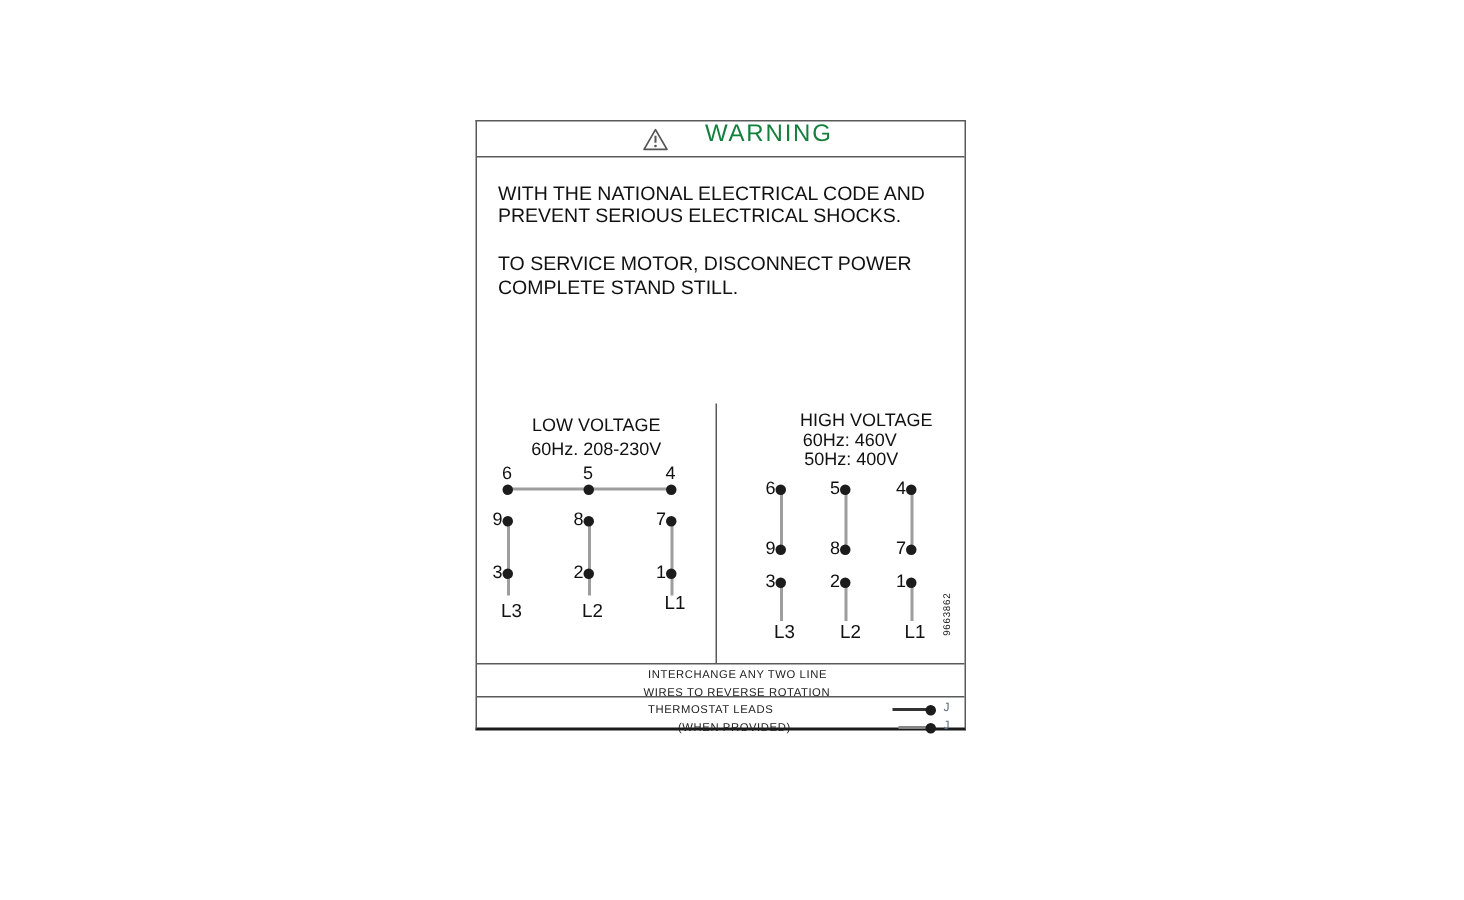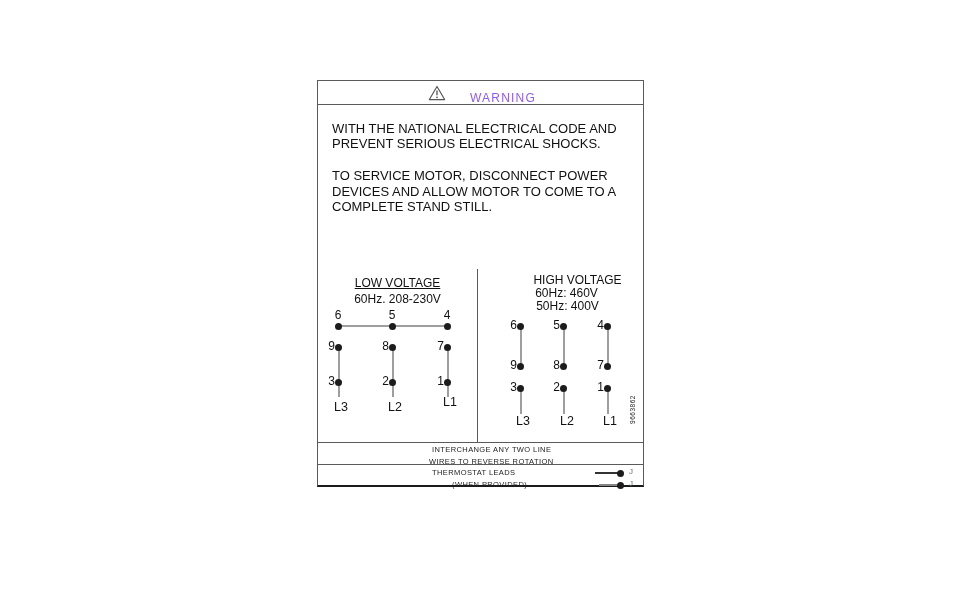--- a/index.html
+++ b/index.html
@@ -10,34 +10,34 @@
   }
   .label{
     position:absolute;left:317px;top:80px;width:327px;height:407px;
     box-sizing:border-box;border:1px solid #5a5a5a;border-bottom:2px solid #1a1a1a;
     background:#fff;
   }
   
   .hdr{position:absolute;left:0;right:0;top:0;height:23px;border-bottom:1px solid #5a5a5a;}
   .hdr .tri{position:absolute;left:110px;top:4px;}
   .hdr .warn{
-    position:absolute;left:152px;top:10px;font-size:12px;letter-spacing:1.2px;
-    color:#8b5cf6;
+    position:absolute;left:152px;top:0;font-size:16px;letter-spacing:1.2px;
+    color:#15803d;
   }
   
   .notice{position:absolute;left:14px;top:24px;right:6px;color:#111;}
   .notice .para{font-size:13px;line-height:15.7px;}
   .notice .p1{padding-top:15.5px;}
   .notice .p2{margin-top:16px;}
   
   .dg{position:absolute;top:188px;height:173px;box-sizing:border-box;}
   .dg-low{left:0;width:160px;border-right:1px solid #5a5a5a;}
   .dg-high{left:160px;width:165px;}
   .dg .ttl{position:absolute;font-size:12px;line-height:13px;color:#111;text-align:center;}
-  .lv-title{left:0;width:159px;top:8px;text-decoration:underline;}
+  .lv-title{left:0;width:159px;top:8px;}
   .lv-sub{left:0;width:159px;top:24px;}
   .hv-title{left:17px;width:165px;top:5px;}
   .hv-sub1{left:6px;width:165px;top:18px;}
   .hv-sub2{left:7px;width:165px;top:31px;}
   .dot{position:absolute;width:7px;height:7px;border-radius:50%;background:#1c1c1c;}
   .wv{position:absolute;width:1.5px;background:#9e9e9e;}
   .wh{position:absolute;height:1.5px;background:#9e9e9e;}
   .tn{position:absolute;width:14px;font-size:12px;line-height:13px;color:#111;}
   .tn.c{text-align:center;}
   .tn.r{text-align:right;}
@@ -69,21 +69,20 @@
     <span class="warn">WARNING</span>
   </div>
 
   <div class="notice">
     <div class="para p1">
       <div>WITH THE NATIONAL ELECTRICAL CODE AND</div>
       <div>PREVENT SERIOUS ELECTRICAL SHOCKS.</div>
     </div>
     <div class="para p2">
       <div>TO SERVICE MOTOR, DISCONNECT POWER</div>
-      <div>DEVICES AND ALLOW MOTOR TO COME TO A</div>
       <div>COMPLETE STAND STILL.</div>
     </div>
   </div>
 
   <div class="dg dg-low">
     <div class="ttl lv-title">LOW VOLTAGE</div>
     <div class="ttl lv-sub">60Hz. 208-230V</div>
 
     <div class="wh" style="left:20px;top:56px;width:110px;"></div>
 

